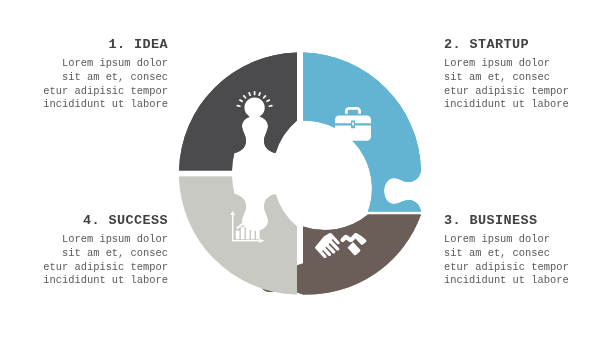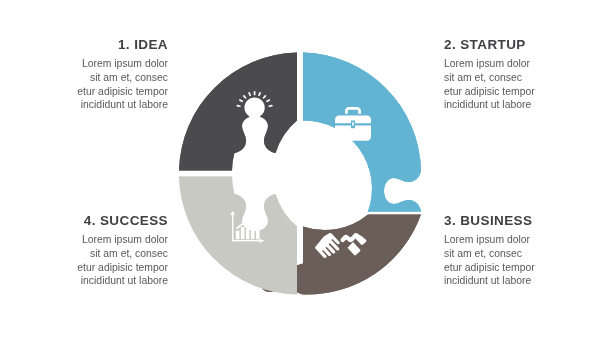--- a/index.html
+++ b/index.html
@@ -1,21 +1,21 @@
 <!DOCTYPE html>
 <html><head>
 <meta charset="utf-8">
 <style>
   html,body{margin:0;padding:0;}
   body{
     width:612px;height:344px;background:#ffffff;
     font-family:"Liberation Sans",sans-serif;
     overflow:hidden;position:relative;
   }
-  #stage{position:absolute;left:0;top:0;width:612px;height:344px;}
+  #stage{position:absolute;left:0;top:0;width:612px;height:344px;font-family:Liberation Mono, monospace;}
 
   .txtblock{position:absolute;width:170px;}
   .txtblock .ttl{
     font-size:13.5px;font-weight:bold;color:#414042;
     letter-spacing:.4px;margin:0 0 4px 0;line-height:1.1;
     white-space:nowrap;
   }
   .txtblock .body{
     font-size:10.4px;color:#58595b;line-height:1.33;
     font-weight:400;

